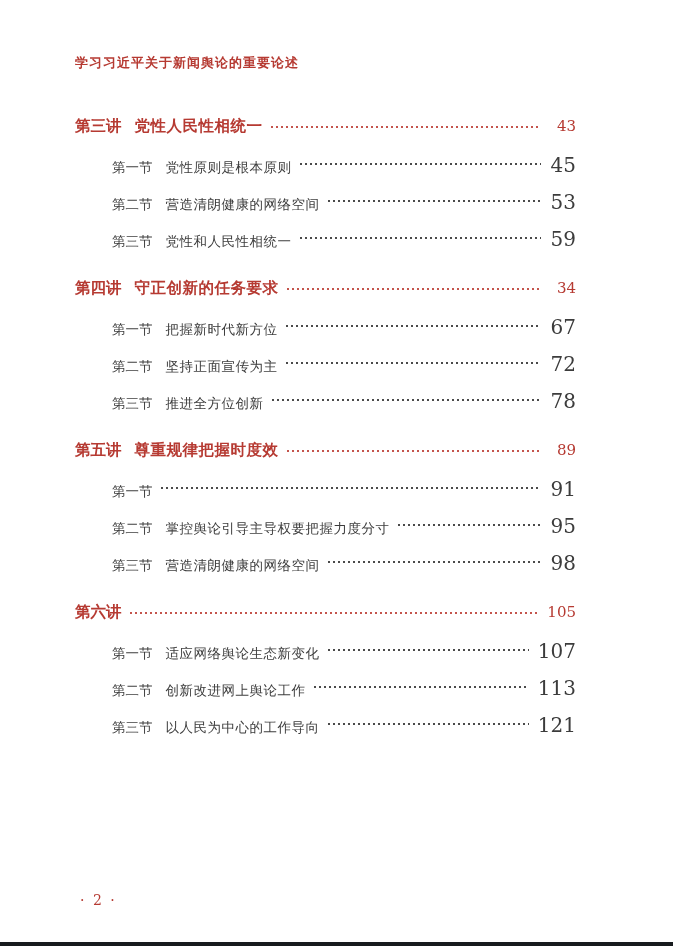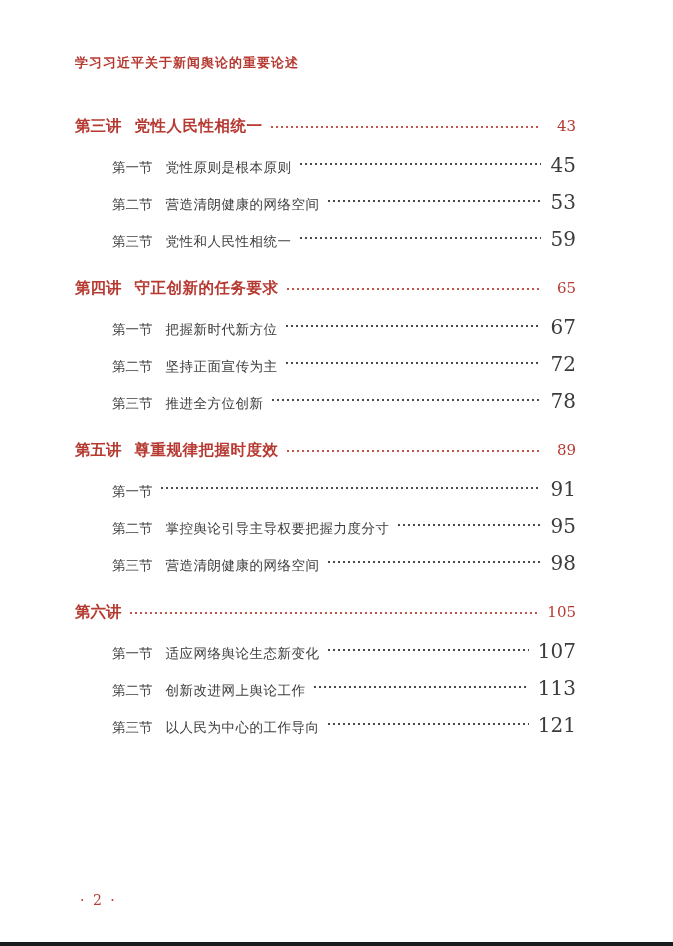--- a/index.html
+++ b/index.html
@@ -129,21 +129,21 @@
           <span class="row-title">党性和人民性相统一</span>
           <span class="leader"></span>
           <span class="row-page">59</span>
         </div>
       </div>
       <div class="toc-block">
         <div class="toc-row chapter">
           <span class="row-label">第四讲</span>
           <span class="row-title">守正创新的任务要求</span>
           <span class="leader"></span>
-          <span class="row-page">65</span>
+          <span class="row-page">34</span>
         </div>
         <div class="toc-row section">
           <span class="row-label">第一节</span>
           <span class="row-title">把握新时代新方位</span>
           <span class="leader"></span>
           <span class="row-page">67</span>
         </div>
         <div class="toc-row section">
           <span class="row-label">第二节</span>
           <span class="row-title">坚持正面宣传为主</span>

